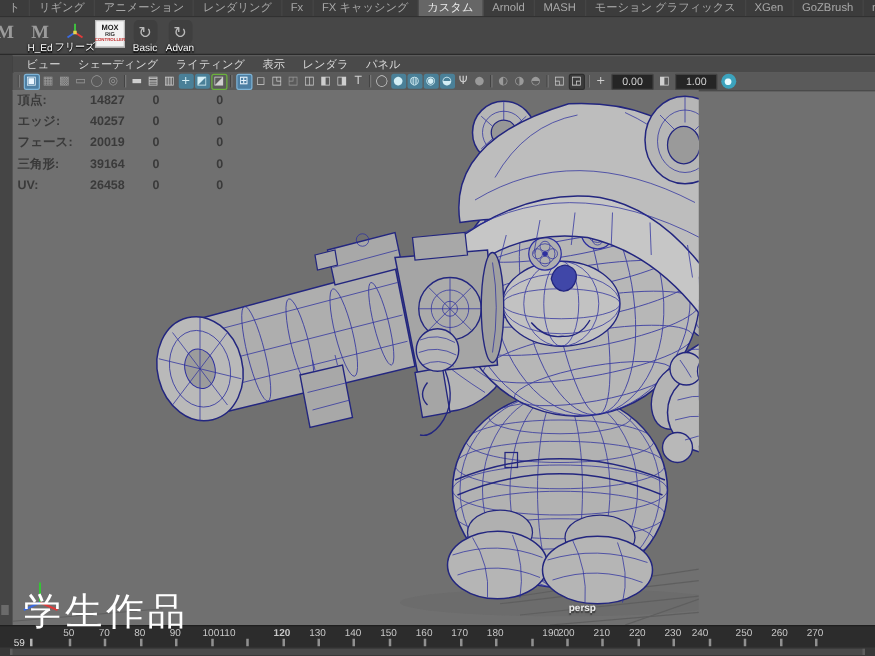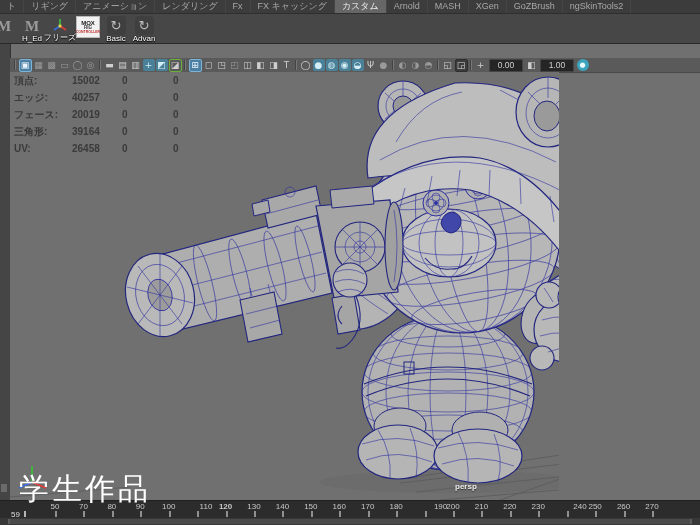--- a/index.html
+++ b/index.html
@@ -91,20 +91,21 @@
   <div id="tabbar">
       <div class="tab">ト</div>
       <div class="tab">リギング</div>
       <div class="tab">アニメーション</div>
       <div class="tab">レンダリング</div>
       <div class="tab">Fx</div>
       <div class="tab">FX キャッシング</div>
       <div class="tab active">カスタム</div>
       <div class="tab">Arnold</div>
       <div class="tab">MASH</div>
+      <div class="tab">モーション グラフィックス</div>
       <div class="tab">XGen</div>
       <div class="tab">GoZBrush</div>
       <div class="tab">ngSkinTools2</div>
     </div>
   <div id="shelfrow">
       <div class="shelf-item partial">
         <div class="shelf-icon maya-m-icon">M</div>
       </div>
       <div class="shelf-item">
         <div class="shelf-icon maya-m-icon">M</div>
@@ -135,20 +136,28 @@
       <div class="shelf-item">
         <div class="shelf-icon script-icon">↻</div>
         <div class="shelf-label">Advan</div>
       </div>
     </div>
 
   <div id="leftstrip">
     <div class="edge-block"></div>
   </div>
 
+  <div id="panelmenubar">
+      <div class="pmenu">ビュー</div>
+      <div class="pmenu">シェーディング</div>
+      <div class="pmenu">ライティング</div>
+      <div class="pmenu">表示</div>
+      <div class="pmenu">レンダラ</div>
+      <div class="pmenu">パネル</div>
+    </div>
   <div id="vptoolbar">
       <div class="vsep"></div>
       <div class="ticon s-blue">▣</div>
       <div class="ticon s-dim">▦</div>
       <div class="ticon s-dim">▩</div>
       <div class="ticon s-dim">▭</div>
       <div class="ticon s-dim">◯</div>
       <div class="ticon s-dim">◎</div>
       <div class="vsep"></div>
       <div class="ticon s-plain">▬</div>
@@ -375,21 +384,21 @@
 
       <g>
         <circle cx="350" cy="280" r="17" fill="#b4b4b4" stroke="#23267f" stroke-width="1.1"></circle>
         <path class="w" d="M336,272 Q350,266 364,274 M335,282 Q350,276 365,284 M338,292 Q351,286 363,293"></path>
       </g>
     </svg>
 
     <div id="hud">
         <div class="hud-row">
           <span>頂点:</span>
-          <span>15002</span>
+          <span>14827</span>
           <span>0</span>
           <span>0</span>
         </div>
         <div class="hud-row">
           <span>エッジ:</span>
           <span>40257</span>
           <span>0</span>
           <span>0</span>
         </div>
         <div class="hud-row">
@@ -429,21 +438,21 @@
   <div class="tl-num" style="left: 41px;">50</div>
       <div class="tl-tick" style="left: 55px;"></div>
       <div class="tl-num" style="left: 69.43px;">70</div>
       <div class="tl-tick" style="left: 83.43px;"></div>
       <div class="tl-num" style="left: 97.86px;">80</div>
       <div class="tl-tick" style="left: 111.86px;"></div>
       <div class="tl-num" style="left: 126.29px;">90</div>
       <div class="tl-tick" style="left: 140.29px;"></div>
       <div class="tl-num" style="left: 154.72px;">100</div>
       <div class="tl-tick" style="left: 168.72px;"></div>
-      <div class="tl-num" style="left: 192px;">110</div>
+      <div class="tl-num" style="left: 168px;">110</div>
       <div class="tl-tick" style="left: 197.15px;"></div>
       <div class="tl-num" style="left: 211.58px; font-weight: bold;">120</div>
       <div class="tl-tick" style="left: 225.58px;"></div>
       <div class="tl-num" style="left: 240.01px;">130</div>
       <div class="tl-tick" style="left: 254.01px;"></div>
       <div class="tl-num" style="left: 268.44px;">140</div>
       <div class="tl-tick" style="left: 282.44px;"></div>
       <div class="tl-num" style="left: 296.87px;">150</div>
       <div class="tl-tick" style="left: 310.87px;"></div>
       <div class="tl-num" style="left: 325.3px;">160</div>
@@ -455,21 +464,21 @@
       <div class="tl-num" style="left: 410.59px; margin-left: 16px;">190</div>
       <div class="tl-tick" style="left: 424.59px;"></div>
       <div class="tl-num" style="left: 439.02px;">200</div>
       <div class="tl-tick" style="left: 453.02px;"></div>
       <div class="tl-num" style="left: 467.45px; text-align: center;">210</div>
       <div class="tl-tick" style="left: 481.45px;"></div>
       <div class="tl-num" style="left: 495.88px;">220</div>
       <div class="tl-tick" style="left: 509.88px;"></div>
       <div class="tl-num" style="left: 524.31px;">230</div>
       <div class="tl-tick" style="left: 538.31px;"></div>
-      <div class="tl-num" style="left: 566px;">240</div>
+      <div class="tl-num" style="left: 546px;">240</div>
       <div class="tl-tick" style="left: 566.74px;"></div>
       <div class="tl-num" style="left: 581.17px;">250</div>
       <div class="tl-tick" style="left: 595.17px;"></div>
       <div class="tl-num" style="left: 609.6px;">260</div>
       <div class="tl-tick" style="left: 623.6px;"></div>
       <div class="tl-num" style="left: 638.03px;">270</div>
       <div class="tl-tick" style="left: 652.03px;"></div>
     </div>
   <div id="rangeslider">
     <div id="rangebar"></div>

